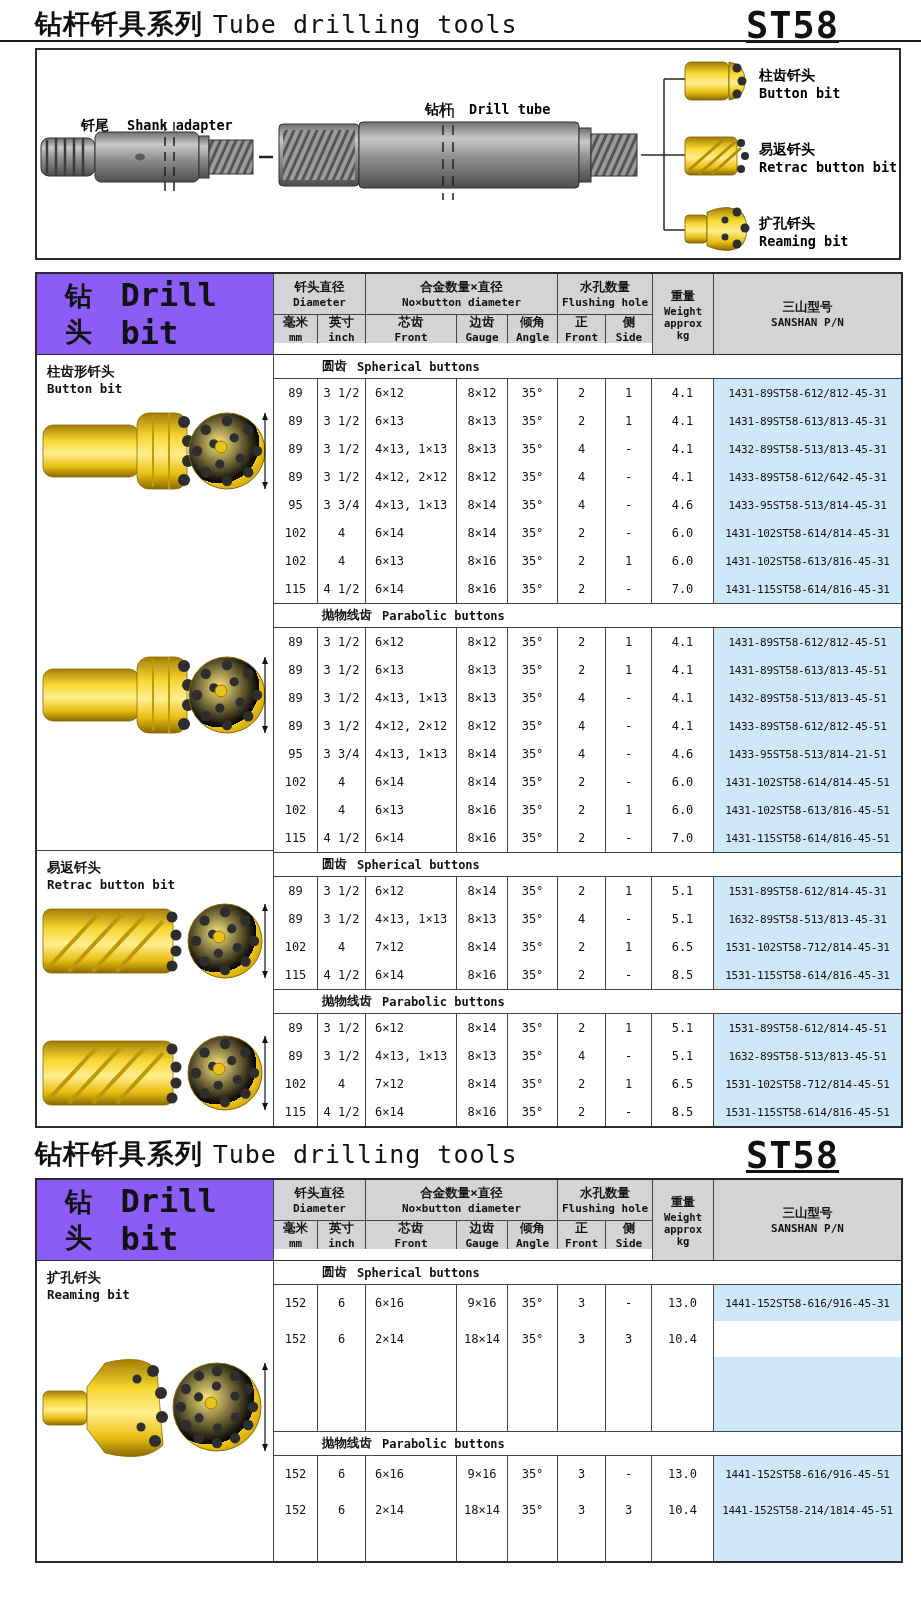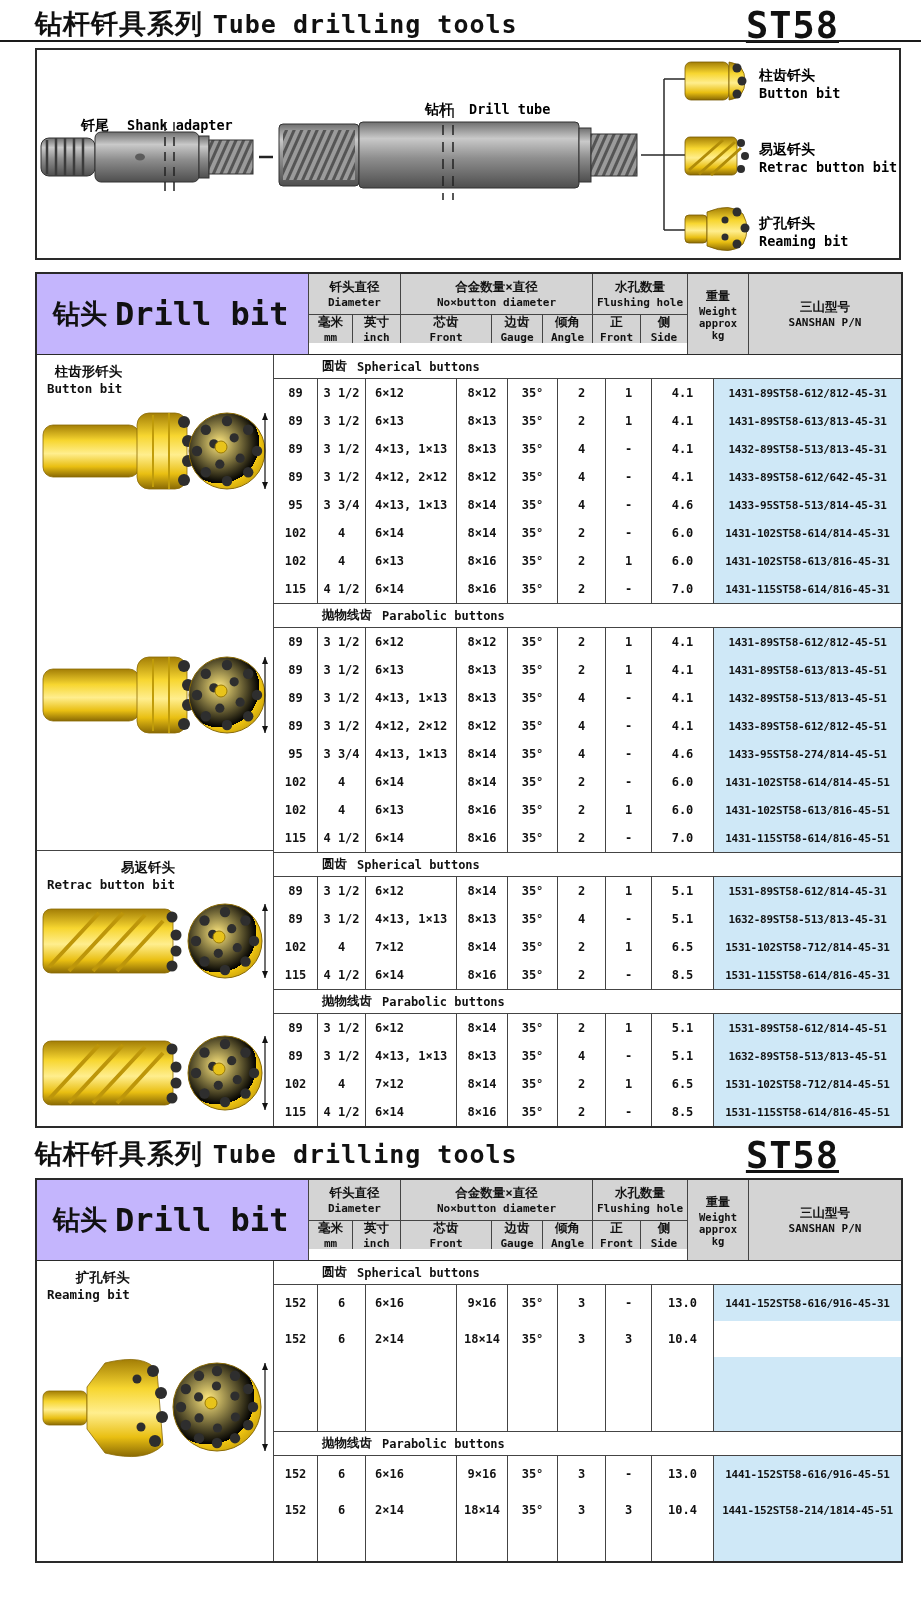--- a/index.html
+++ b/index.html
@@ -2,59 +2,59 @@
 <html><head>
 <meta charset="utf-8">
 <style>
   html,body{margin:0;padding:0;background:#fff;}
   .page{position:relative;width:921px;height:1600px;background:#fff;overflow:hidden;
         font-family:"DejaVu Sans Mono","Liberation Mono",monospace;color:#111;}
   
   .doc-title{position:absolute;left:0;width:921px;height:40px;}
   .doc-title .tl{position:absolute;left:35px;top:2px;white-space:nowrap;}
   .doc-title .tl .cn{font-size:27px;font-weight:bold;letter-spacing:1px;}
-  .doc-title .tl .en{font-size:25px;font-weight:bold;letter-spacing:1px;}
+  .doc-title .tl .en{font-size:25px;font-weight:normal;letter-spacing:1px;}
   .doc-title .model{position:absolute;right:82px;top:0px;font-size:37px;font-weight:bold;letter-spacing:1px;text-decoration:underline;}
   .title-rule{position:absolute;left:0;top:40px;width:921px;height:2px;background:#1a1a1a;}
   
   .diagram-box{position:absolute;left:35px;top:48px;width:866px;height:212px;border:2px solid #2a2a2a;box-sizing:border-box;}
   
   .tbl{position:absolute;left:35px;width:868px;border:2px solid #2a2a2a;box-sizing:border-box;background:#fff;}
   .t-head{display:flex;height:80px;border-bottom:1px solid #2a2a2a;}
   .h-cell{background:#d4d4d4;border-right:1px solid #444;box-sizing:border-box;
           display:flex;flex-direction:column;align-items:center;justify-content:center;text-align:center;}
   .h-cell .cn{font-size:12.5px;font-weight:bold;}
   .h-cell .en{font-size:11px;font-weight:bold;}
-  .drillbit-cell{width:272px;background:#c4b5fd;border-right:1px solid #444;box-sizing:border-box;
-                 display:flex;align-items:center;padding-left:16px;}
+  .drillbit-cell{width:237px;background:#8b5cf6;border-right:1px solid #444;box-sizing:border-box;
+                 display:flex;align-items:center;padding-left:28px;}
   .drillbit-cell .cn{font-size:27px;font-weight:bold;margin-right:8px;}
   .drillbit-cell .en{font-size:32px;font-weight:bold;}
   .h-mid{display:flex;flex-direction:column;width:378px;}
   .h-row1{display:flex;height:40px;border-bottom:1px solid #444;}
   .h-row2{display:flex;height:28px;}
   .w44{width:44px}.w48{width:48px}.w91{width:91px}.w51{width:51px}.w50{width:50px}
   .w46{width:46px}.w62{width:62px}.w92{width:92px}.w192{width:192px}.w94{width:94px}
   .h-tall{height:80px;}
   .h-weight .cn{font-size:12px;}
   .h-weight .sm{font-size:10.5px;font-weight:bold;line-height:12px;}
-  .t-body{display:flex;text-align:right;}
+  .t-body{display:flex;}
   .left-col{width:237px;border-right:1px solid #444;box-sizing:border-box;display:flex;flex-direction:column;}
   .left-sec{position:relative;box-sizing:border-box;}
   .left-sec.divided{border-bottom:1px solid #444;}
   .sec-label{position:absolute;left:10px;top:8px;line-height:17px;}
   .sec-label .cn{font-size:13.5px;font-weight:bold;display:block;}
   .sec-label .en{font-size:12.5px;font-weight:bold;display:block;}
   .right-col{flex:1;display:flex;flex-direction:column;}
   .subhead{height:24px;box-sizing:border-box;border-bottom:1px solid #444;display:flex;align-items:center;padding-left:12px;background:#fff;}
   .subhead + .rows{}
   .subhead .cn{font-size:12.5px;font-weight:bold;margin-right:10px;padding-left:36px;}
   .subhead .en{font-size:12px;font-weight:bold;}
   .rows{display:flex;flex-direction:column;}
   .rows:not(:last-child){border-bottom:1px solid #444;}
-  .t-row{display:flex;font-weight:bold;}
+  .t-row{display:flex;}
   .t-cell{box-sizing:border-box;border-right:1px solid #444;display:flex;align-items:center;justify-content:center;
           font-size:12px;white-space:nowrap;}
   .t-cell.c2{justify-content:flex-start;padding-left:9px;}
   .t-cell.c8{border-right:none;background:#cfe8f7;font-size:11px;letter-spacing:-0.3px;}
   .c0{width:44px}.c1{width:48px}.c2{width:91px}.c3{width:51px}.c4{width:50px}
   .c5{width:48px}.c6{width:46px}.c7{width:62px}.c8{flex:1}
   svg text{font-family:"DejaVu Sans Mono","Liberation Mono",monospace;}
 </style>
 </head>
 <body>
@@ -548,21 +548,21 @@
             </div>
             <div class="t-row" style="height: 28px;">
               <div class="t-cell c0">95</div>
               <div class="t-cell c1">3 3/4</div>
               <div class="t-cell c2">4×13, 1×13</div>
               <div class="t-cell c3">8×14</div>
               <div class="t-cell c4">35°</div>
               <div class="t-cell c5">4</div>
               <div class="t-cell c6">-</div>
               <div class="t-cell c7">4.6</div>
-              <div class="t-cell c8">1433-95ST58-274/814-45-51</div>
+              <div class="t-cell c8">1433-95ST58-513/814-21-51</div>
             </div>
             <div class="t-row" style="height: 28px;">
               <div class="t-cell c0">102</div>
               <div class="t-cell c1">4</div>
               <div class="t-cell c2">6×14</div>
               <div class="t-cell c3">8×14</div>
               <div class="t-cell c4">35°</div>
               <div class="t-cell c5">2</div>
               <div class="t-cell c6">-</div>
               <div class="t-cell c7">6.0</div>

